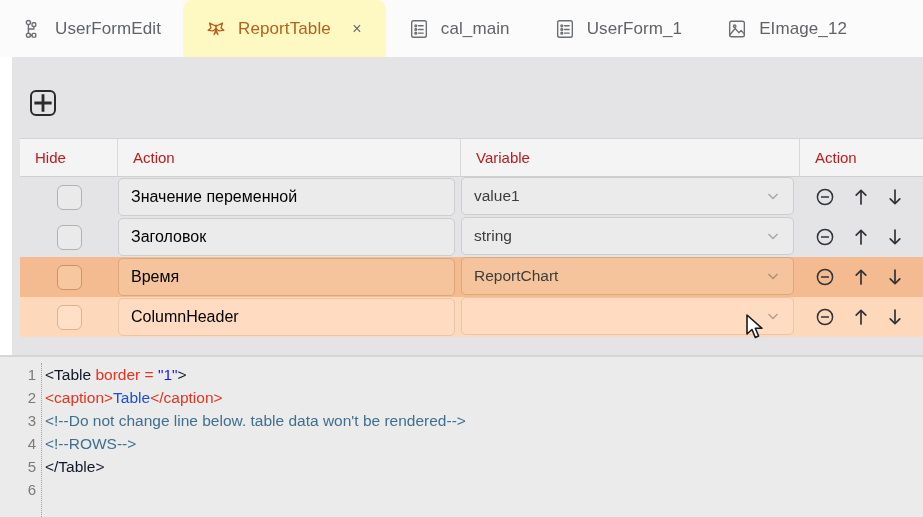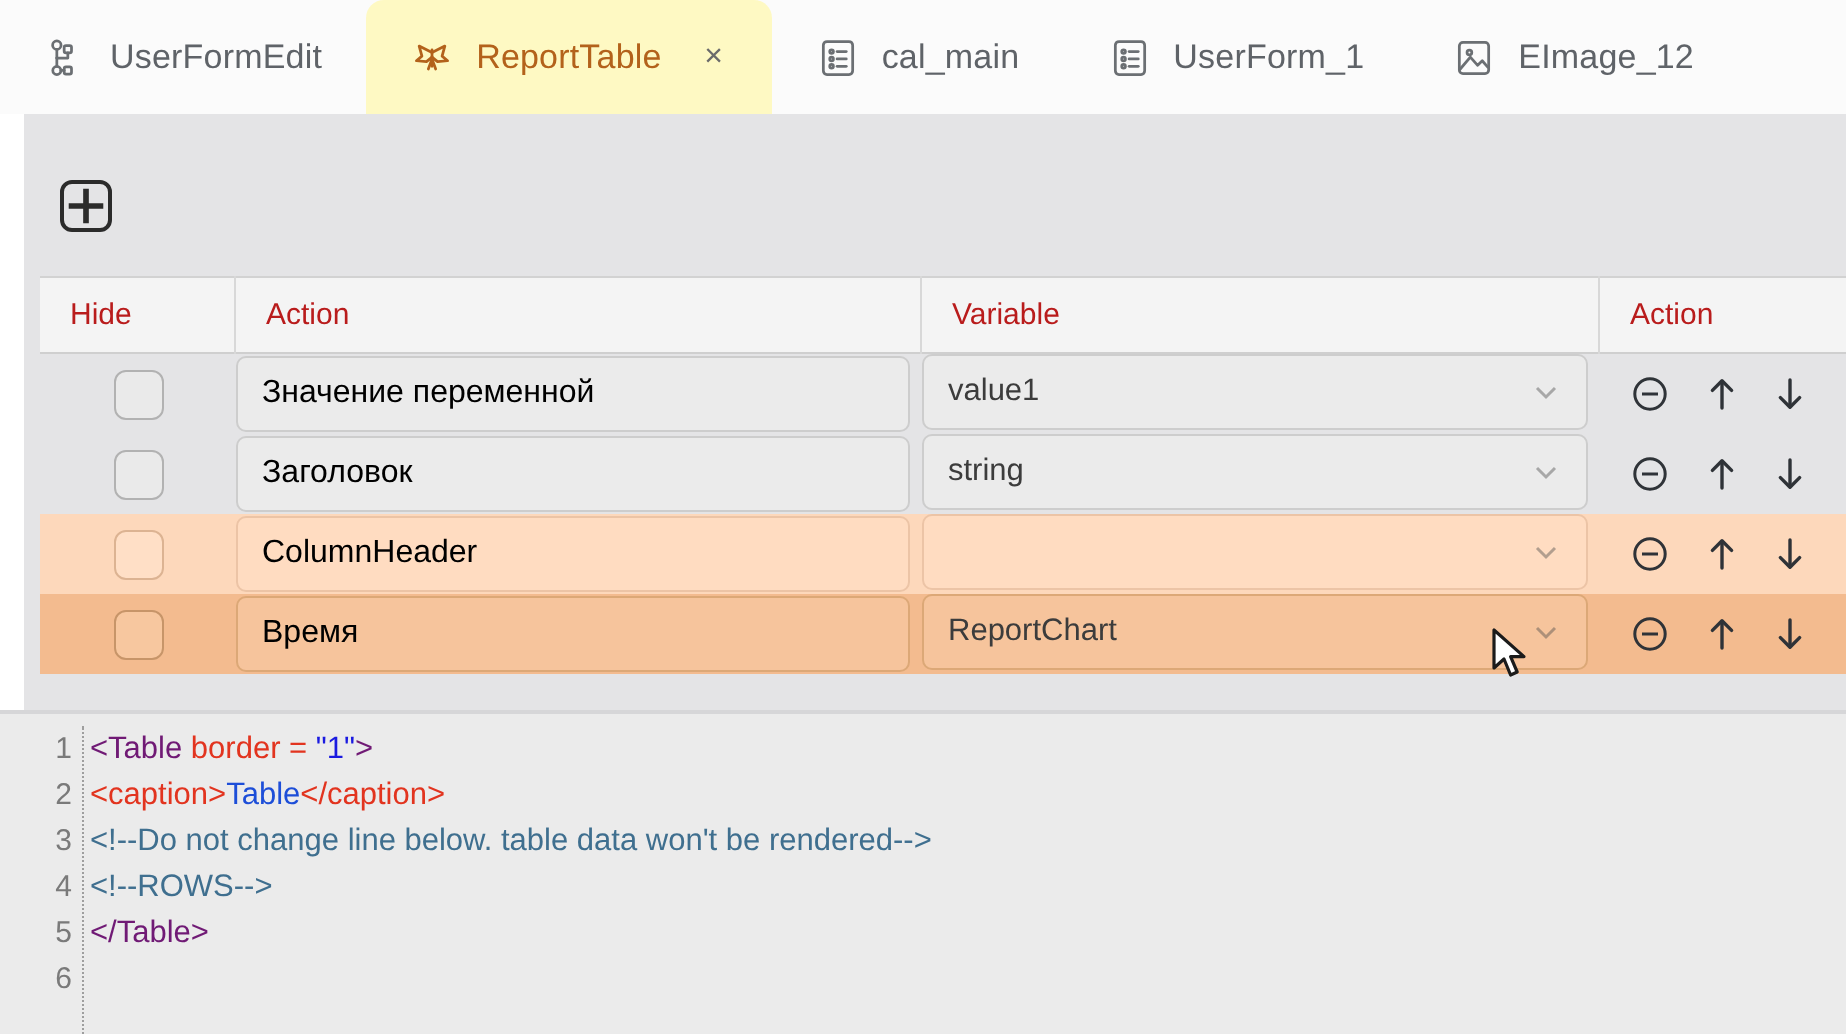--- a/index.html
+++ b/index.html
@@ -148,21 +148,21 @@
     font-size: 15px; color: #7a7a7a;
     height: 23px; line-height: 23px;
     text-align: right; padding-right: 5px;
   }
   .code {
     position: absolute; left: 45px; top: 6px;
     font-family: "Liberation Sans", sans-serif;
     font-size: 15.5px;
   }
   .code .cl { height: 23px; line-height: 23px; white-space: pre; }
-  .tagp { color: #701a75; }
+  .tagp { color: #0f172a; }
   .attr { color: #e2341f; margin-top: 28px; }
   .val  { color: #1a1ae0; }
   .txt  { color: #1d4ed8; }
   .cmt  { color: #3f6f8f; }
 
   
   .cursor { position: absolute; left: 745px; top: 313px; pointer-events: none; }
 </style>
 </head>
 <body>
@@ -324,20 +324,58 @@
                 </svg>
               </span>
               <span class="abtn">
                 <svg width="16" height="20" viewBox="0 0 16 20" fill="none" stroke="#2f3338" stroke-width="1.7" stroke-linecap="round" stroke-linejoin="round">
                   <path d="M8 3 V16"></path>
                   <path d="M3.2 11.8 L8 16.6 L12.8 11.8"></path>
                 </svg>
               </span>
             </div>
           </div>
+          <div class="trow hl-dark">
+            <div class="cell-hide">
+              <div class="cbx"></div>
+            </div>
+            <div class="cell-col">
+              <div class="field">Время</div>
+            </div>
+            <div class="cell-var">
+              <div class="select">
+                <span>ReportChart</span>
+                <span>
+                  <svg class="chev" width="16" height="16" viewBox="0 0 16 16" fill="none" stroke="#4a4a4a" stroke-width="1.5">
+                    <path d="M3.5 6 L8 10.5 L12.5 6"></path>
+                  </svg>
+                </span>
+              </div>
+            </div>
+            <div class="cell-act">
+              <span class="abtn">
+                <svg width="20" height="20" viewBox="0 0 20 20" fill="none" stroke="#2f3338" stroke-width="1.5">
+                  <circle cx="10" cy="10" r="7.6"></circle>
+                  <path d="M6 10 H14"></path>
+                </svg>
+              </span>
+              <span class="abtn">
+                <svg width="16" height="20" viewBox="0 0 16 20" fill="none" stroke="#2f3338" stroke-width="1.7" stroke-linecap="round" stroke-linejoin="round">
+                  <path d="M8 17 V4"></path>
+                  <path d="M3.2 8.2 L8 3.4 L12.8 8.2"></path>
+                </svg>
+              </span>
+              <span class="abtn">
+                <svg width="16" height="20" viewBox="0 0 16 20" fill="none" stroke="#2f3338" stroke-width="1.7" stroke-linecap="round" stroke-linejoin="round">
+                  <path d="M8 3 V16"></path>
+                  <path d="M3.2 11.8 L8 16.6 L12.8 11.8"></path>
+                </svg>
+              </span>
+            </div>
+          </div>
           <div class="trow hl-light">
             <div class="cell-hide">
               <div class="cbx"></div>
             </div>
             <div class="cell-col">
               <div class="field">ColumnHeader</div>
             </div>
             <div class="cell-var">
               <div class="select">
                 <span></span>
@@ -362,58 +400,20 @@
                 </svg>
               </span>
               <span class="abtn">
                 <svg width="16" height="20" viewBox="0 0 16 20" fill="none" stroke="#2f3338" stroke-width="1.7" stroke-linecap="round" stroke-linejoin="round">
                   <path d="M8 3 V16"></path>
                   <path d="M3.2 11.8 L8 16.6 L12.8 11.8"></path>
                 </svg>
               </span>
             </div>
           </div>
-          <div class="trow hl-dark">
-            <div class="cell-hide">
-              <div class="cbx"></div>
-            </div>
-            <div class="cell-col">
-              <div class="field">Время</div>
-            </div>
-            <div class="cell-var">
-              <div class="select">
-                <span>ReportChart</span>
-                <span>
-                  <svg class="chev" width="16" height="16" viewBox="0 0 16 16" fill="none" stroke="#4a4a4a" stroke-width="1.5">
-                    <path d="M3.5 6 L8 10.5 L12.5 6"></path>
-                  </svg>
-                </span>
-              </div>
-            </div>
-            <div class="cell-act">
-              <span class="abtn">
-                <svg width="20" height="20" viewBox="0 0 20 20" fill="none" stroke="#2f3338" stroke-width="1.5">
-                  <circle cx="10" cy="10" r="7.6"></circle>
-                  <path d="M6 10 H14"></path>
-                </svg>
-              </span>
-              <span class="abtn">
-                <svg width="16" height="20" viewBox="0 0 16 20" fill="none" stroke="#2f3338" stroke-width="1.7" stroke-linecap="round" stroke-linejoin="round">
-                  <path d="M8 17 V4"></path>
-                  <path d="M3.2 8.2 L8 3.4 L12.8 8.2"></path>
-                </svg>
-              </span>
-              <span class="abtn">
-                <svg width="16" height="20" viewBox="0 0 16 20" fill="none" stroke="#2f3338" stroke-width="1.7" stroke-linecap="round" stroke-linejoin="round">
-                  <path d="M8 3 V16"></path>
-                  <path d="M3.2 11.8 L8 16.6 L12.8 11.8"></path>
-                </svg>
-              </span>
-            </div>
-          </div>
         </div>
     </div>
   </div>
 
   <div class="editor">
     <div class="gutter" id="gutter">
         <div class="ln">1</div>
         <div class="ln">2</div>
         <div class="ln">3</div>
         <div class="ln">4</div>

